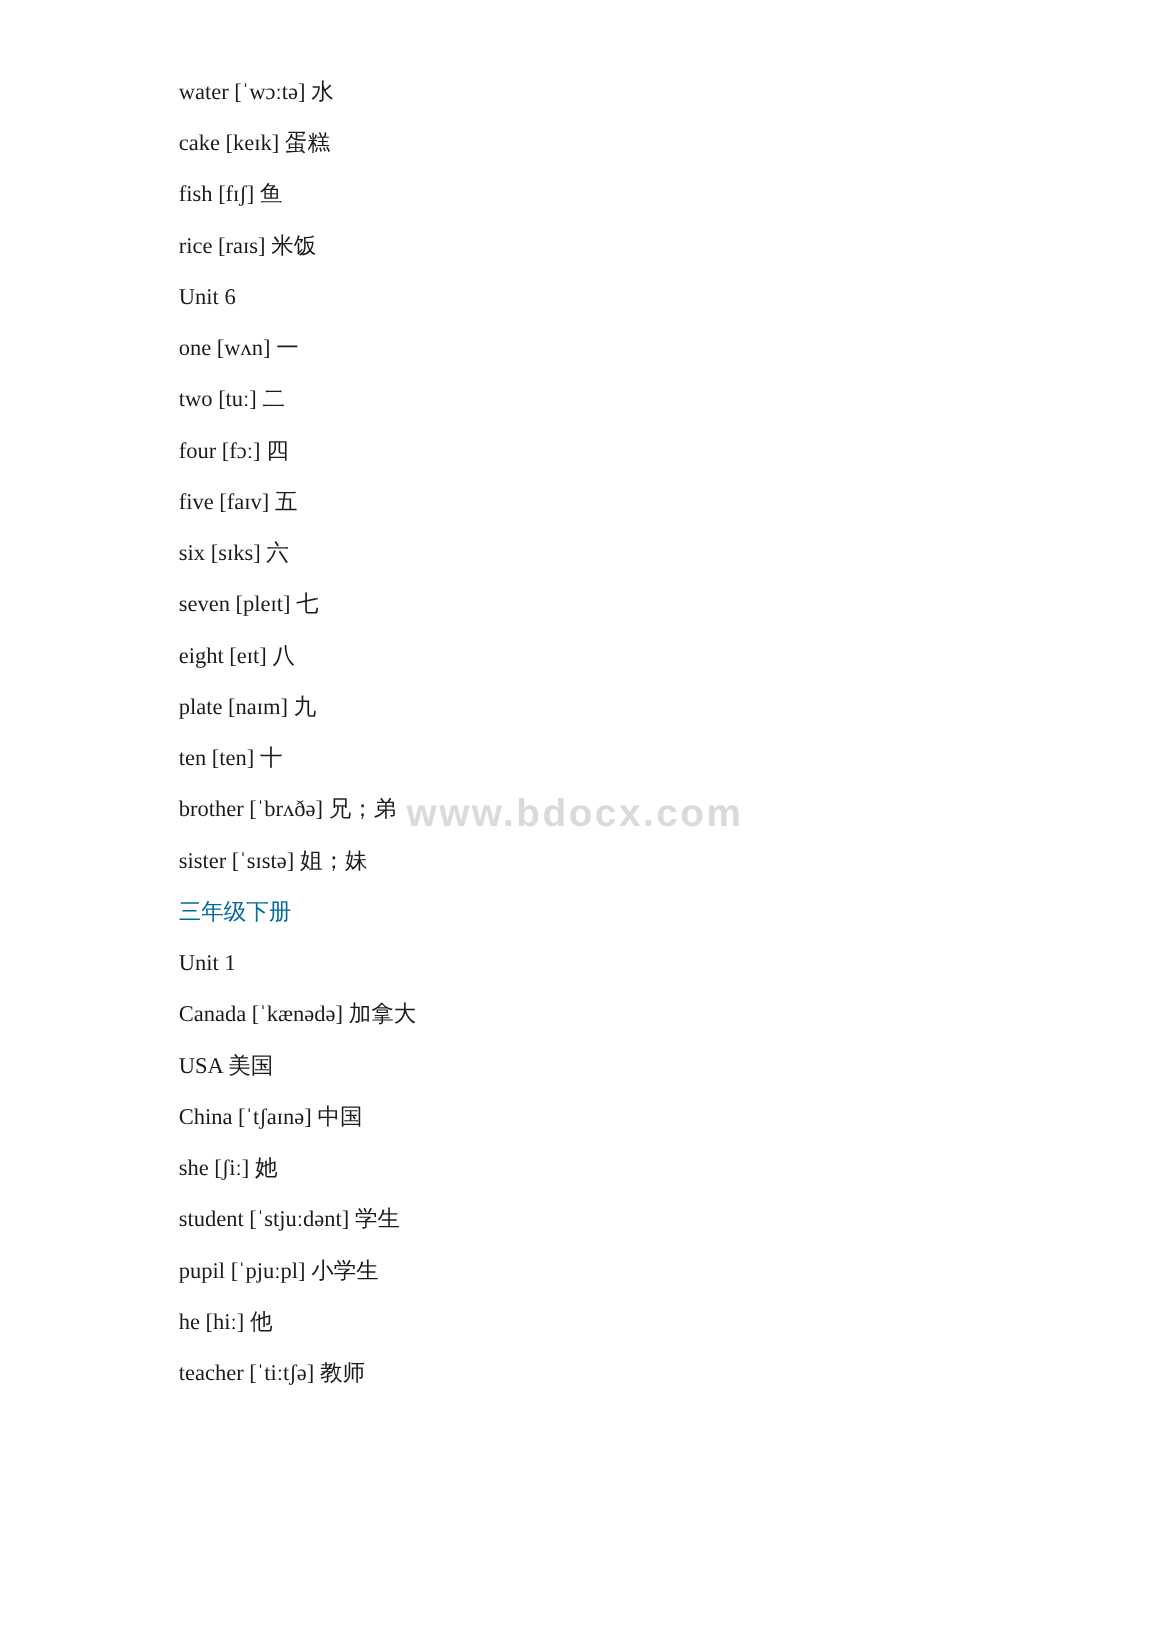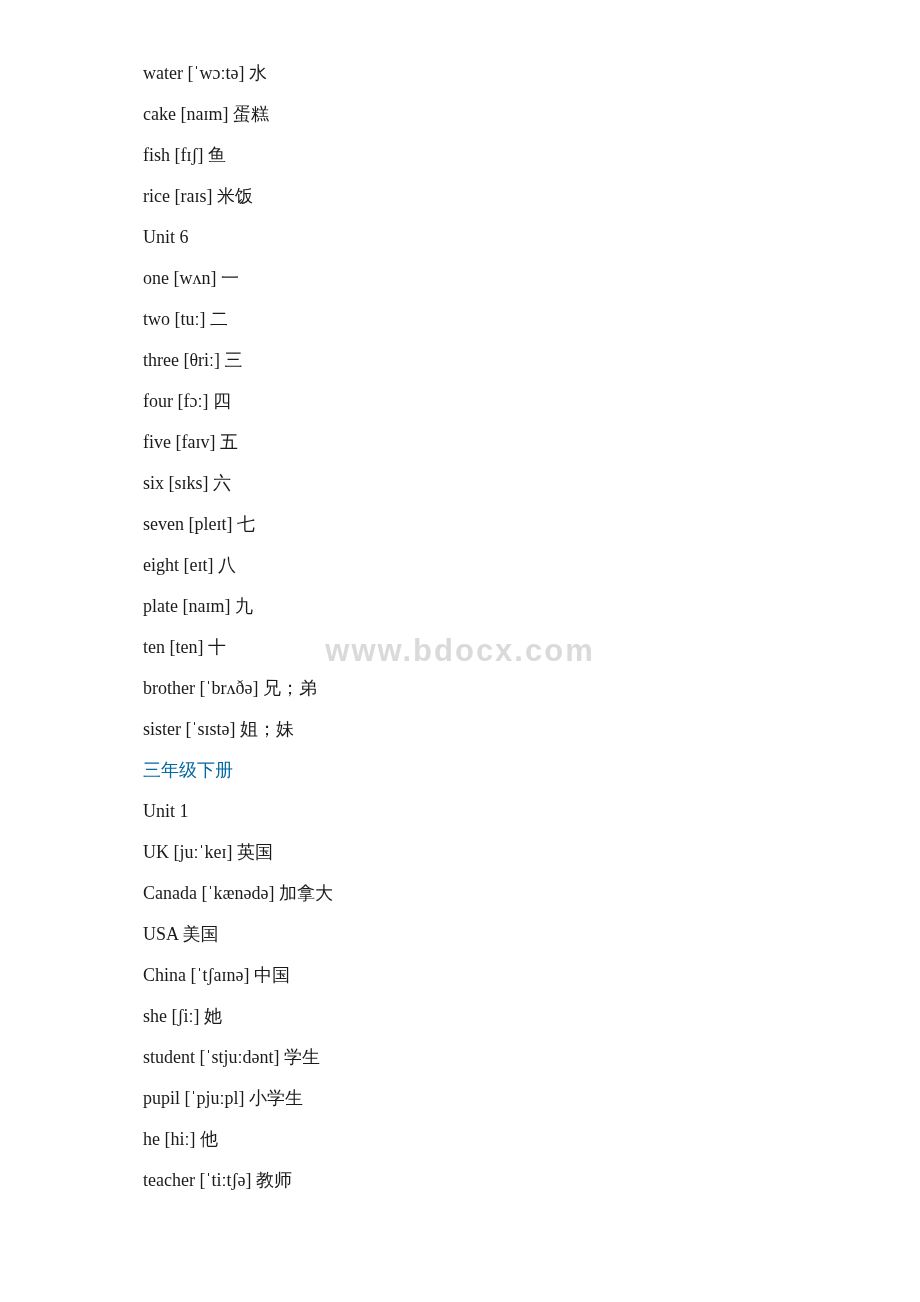--- a/index.html
+++ b/index.html
@@ -48,39 +48,37 @@
     }
   </style>
 </head>
 <body>
 
 <div class="watermark">www.bdocx.com</div>
 
 <div class="content">
   <div id="lines-container">
       <div class="vocab-line">water [ˈwɔːtə] 水</div>
-      <div class="vocab-line">cake [naɪm] 蛋糕</div>
+      <div class="vocab-line">cake [keɪk] 蛋糕</div>
       <div class="vocab-line">fish [fɪʃ] 鱼</div>
       <div class="vocab-line">rice [raɪs] 米饭</div>
       <div class="unit-header">Unit 6</div>
       <div class="vocab-line">one [wʌn] 一</div>
       <div class="vocab-line">two [tuː] 二</div>
-      <div class="vocab-line">three [θriː] 三</div>
       <div class="vocab-line">four [fɔː] 四</div>
       <div class="vocab-line">five [faɪv] 五</div>
       <div class="vocab-line">six [sɪks] 六</div>
       <div class="vocab-line">seven [pleɪt] 七</div>
       <div class="vocab-line">eight [eɪt] 八</div>
       <div class="vocab-line">plate [naɪm] 九</div>
       <div class="vocab-line">ten [ten] 十</div>
       <div class="vocab-line">brother [ˈbrʌðə] 兄；弟</div>
       <div class="vocab-line">sister [ˈsɪstə] 姐；妹</div>
       <div class="section-title">三年级下册</div>
       <div class="unit-header">Unit 1</div>
-      <div class="vocab-line">UK [juːˈkeɪ] 英国</div>
       <div class="vocab-line">Canada [ˈkænədə] 加拿大</div>
       <div class="vocab-line">USA 美国</div>
       <div class="vocab-line">China [ˈtʃaɪnə] 中国</div>
       <div class="vocab-line">she [ʃiː] 她</div>
       <div class="vocab-line">student [ˈstjuːdənt] 学生</div>
       <div class="vocab-line">pupil [ˈpjuːpl] 小学生</div>
       <div class="vocab-line">he [hiː] 他</div>
       <div class="vocab-line">teacher [ˈtiːtʃə] 教师</div>
     </div>
 </div>

